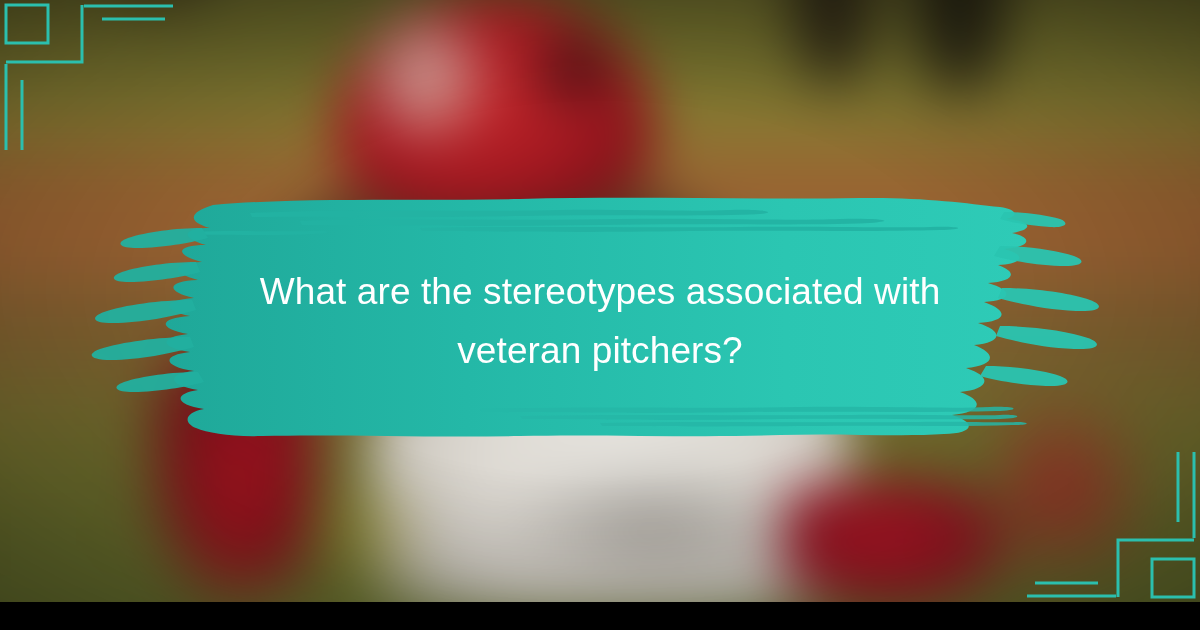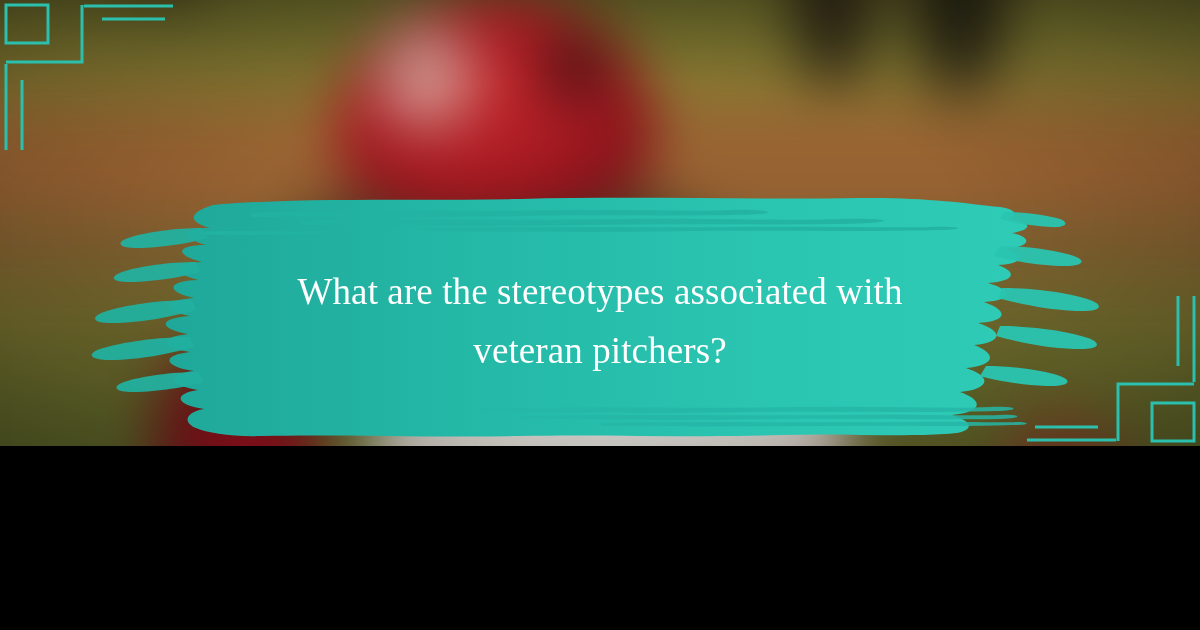--- a/index.html
+++ b/index.html
@@ -3,23 +3,23 @@
 <meta charset="utf-8">
 <style>
   html, body {
     margin: 0;
     padding: 0;
     background: #000;
   }
   #card {
     position: relative;
     width: 1200px;
-    height: 446px;
+    height: 602px;
     overflow: hidden;
-    font-family: Liberation Serif, serif;
+    font-family: Liberation Sans, sans-serif;
   }
 
   
   .bg-layer {
     position: absolute;
     inset: -60px;
     filter: blur(26px);
   }
   .bg-base {
     background:

